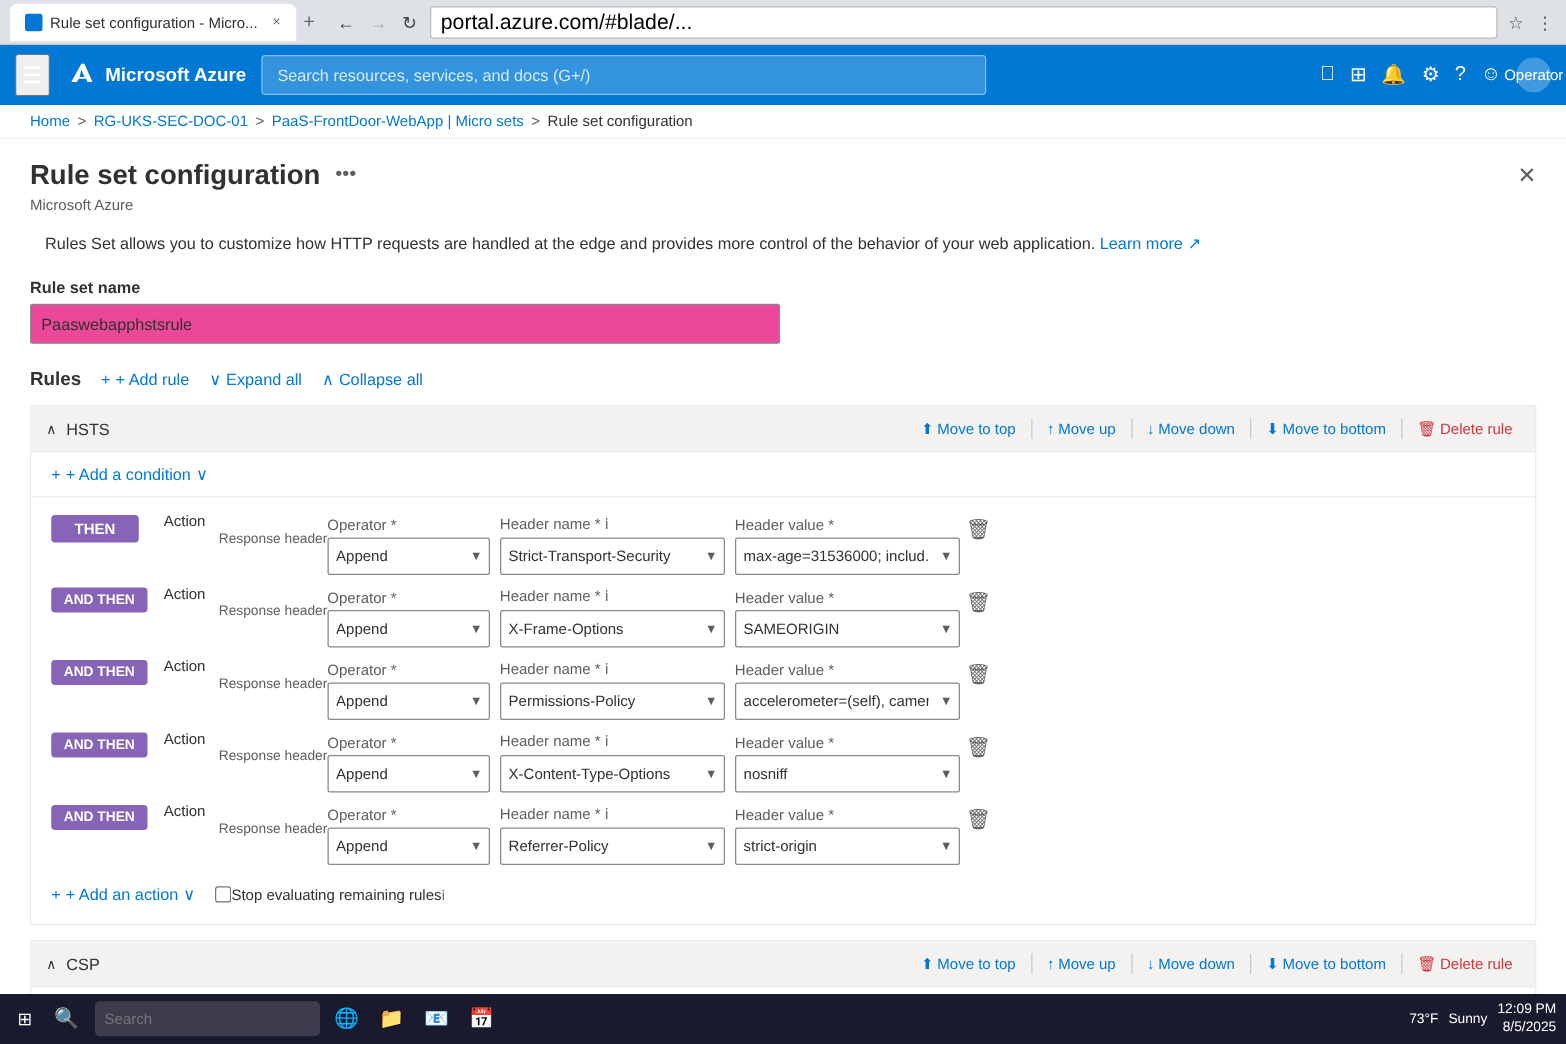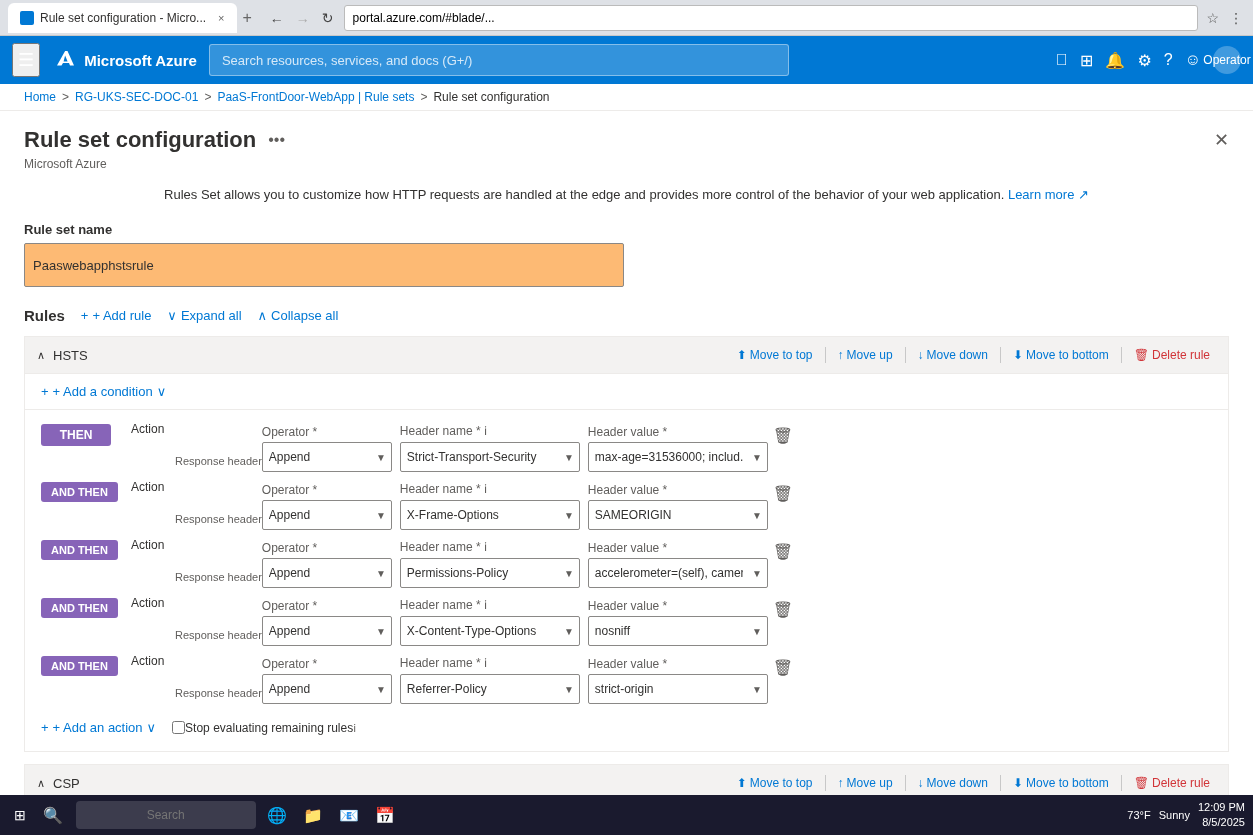--- a/index.html
+++ b/index.html
@@ -7,21 +7,21 @@
 
     
     .browser-chrome { background: #dee1e6; height: 36px; display: flex; align-items: center; padding: 0 8px; gap: 6px; border-bottom: 1px solid #c8c8c8; }
     .browser-tab { background: #fff; border-radius: 6px 6px 0 0; padding: 6px 12px; font-size: 12px; display: flex; align-items: center; gap: 6px; height: 30px; }
     .browser-tab-icon { width: 14px; height: 14px; background: #0078d4; border-radius: 2px; }
     .browser-close-tab { margin-left: 6px; cursor: pointer; color: #666; font-size: 11px; }
     .browser-new-tab { background: none; border: none; font-size: 16px; cursor: pointer; color: #666; }
     .browser-nav { display: flex; align-items: center; gap: 4px; margin-left: 8px; }
     .browser-nav-btn { background: none; border: none; font-size: 14px; cursor: pointer; color: #444; padding: 2px 4px; }
     .browser-nav-btn:disabled { color: #aaa; cursor: default; }
-    .browser-address { flex: 1; height: 26px; border: 1px solid #bbb; border-radius: 3px; padding: 0 8px; font-size: 12px; background: #fff; }
+    .browser-address { flex: 1; height: 26px; border: 1px solid #bbb; border-radius: 3px; padding: 0 8px; font-size: 17px; background: #fff; }
     .browser-icons { display: flex; gap: 6px; align-items: center; }
     .browser-icon-btn { background: none; border: none; cursor: pointer; font-size: 14px; color: #555; padding: 2px; }
 
     
     .azure-topbar { background: #0078d4; height: 48px; display: flex; align-items: center; padding: 0 12px; gap: 12px; }
     .azure-hamburger { color: white; font-size: 18px; cursor: pointer; padding: 4px; }
     .azure-logo-area { display: flex; align-items: center; gap: 8px; color: white; font-size: 15px; font-weight: 600; }
     .azure-logo-icon { width: 24px; height: 24px; }
     .azure-search-bar { flex: 1; max-width: 580px; height: 32px; background: rgba(255,255,255,0.2); border: 1px solid rgba(255,255,255,0.4); border-radius: 3px; padding: 0 12px; color: white; font-size: 13px; }
     .azure-search-bar::placeholder { color: rgba(255,255,255,0.8); }
@@ -38,26 +38,26 @@
     
     .page-content { background: #fff; padding: 16px 24px; min-height: calc(835px - 36px - 48px - 30px - 45px); }
 
     
     .page-header { display: flex; align-items: center; gap: 12px; margin-bottom: 4px; }
     .page-title { font-size: 22px; font-weight: 600; color: #323130; }
     .page-subtitle { font-size: 12px; color: #605e5c; }
     .close-btn { margin-left: auto; background: none; border: none; font-size: 18px; cursor: pointer; color: #605e5c; }
 
     
-    .description { font-size: 13px; color: #323130; margin: 16px 12px 20px; text-align: center; }
+    .description { font-size: 13px; color: #323130; margin: 16px 12px 20px; }
     .description a { color: #0078d4; text-decoration: none; cursor: pointer; }
 
     
     .field-label { font-size: 13px; font-weight: 600; color: #323130; margin-bottom: 6px; }
-    .field-input { width: 600px; height: 44px; border: 1px solid #8a8886; border-radius: 2px; padding: 0 8px; font-size: 13px; color: #323130; background: #fdba74; }
+    .field-input { width: 600px; height: 32px; border: 1px solid #8a8886; border-radius: 2px; padding: 0 8px; font-size: 13px; color: #323130; background: #ec4899; }
 
     
     .rules-header { display: flex; align-items: center; gap: 16px; margin: 20px 0 12px; }
     .rules-title { font-size: 15px; font-weight: 600; }
     .rules-action-btn { background: none; border: none; color: #0078d4; font-size: 13px; cursor: pointer; display: flex; align-items: center; gap: 4px; padding: 0; }
 
     
     .rule-card { border: 1px solid #edebe9; margin-bottom: 12px; background: #faf9f8; }
     .rule-card-header { background: #f3f2f1; padding: 8px 12px; display: flex; align-items: center; gap: 8px; border-bottom: 1px solid #edebe9; }
     .rule-collapse-btn { background: none; border: none; cursor: pointer; font-size: 11px; color: #323130; }
@@ -101,32 +101,32 @@
     .stop-eval-info { color: #605e5c; font-size: 11px; cursor: pointer; }
 
     
     .bottom-bar { background: #fff; border-top: 1px solid #edebe9; padding: 10px 24px; display: flex; gap: 8px; position: sticky; bottom: 0; }
     .btn-save { background: #fff; border: 1px solid #0078d4; color: #0078d4; padding: 5px 16px; font-size: 13px; border-radius: 2px; cursor: pointer; display: flex; align-items: center; gap: 5px; }
     .btn-discard { background: #fff; border: 1px solid #8a8886; color: #323130; padding: 5px 16px; font-size: 13px; border-radius: 2px; cursor: pointer; display: flex; align-items: center; gap: 5px; }
 
     
     .taskbar { background: #1a1a2e; height: 40px; display: flex; align-items: center; padding: 0 8px; gap: 8px; position: fixed; bottom: 0; width: 100%; }
     .taskbar-start { background: none; border: none; color: white; font-size: 14px; cursor: pointer; padding: 4px 6px; }
-    .taskbar-search { background: rgba(255,255,255,0.15); border: none; height: 28px; border-radius: 4px; padding: 0 8px; color: #86efac; font-size: 12px; width: 180px; text-align: center; }
+    .taskbar-search { background: rgba(255,255,255,0.15); border: none; height: 28px; border-radius: 4px; padding: 0 8px; color: #86efac; font-size: 12px; width: 180px; }
     .taskbar-icon { color: white; font-size: 16px; cursor: pointer; padding: 2px 4px; }
     .taskbar-right { margin-left: auto; display: flex; align-items: center; gap: 8px; color: white; font-size: 11px; }
     .taskbar-time { text-align: right; line-height: 1.4; }
 
     .rule-body { background: #fff; }
 
     .select-with-arrow { position: relative; display: inline-flex; align-items: center; }
     .select-with-arrow select { appearance: none; -webkit-appearance: none; padding-right: 24px; }
     .select-arrow { position: absolute; right: 6px; pointer-events: none; font-size: 10px; color: #605e5c; }
 
-    .action-left-col { min-width: 120px; display: flex; flex-direction: column; gap: 19px; justify-content: flex-end; }
+    .action-left-col { min-width: 120px; display: flex; flex-direction: column; gap: 1px; justify-content: flex-end; }
     .action-fields-right { display: flex; flex-wrap: wrap; gap: 8px; align-items: flex-end; }
   </style>
 </head>
 <body>
 
 <div class="browser-chrome">
   <div class="browser-tab">
     <div class="browser-tab-icon"></div>
     <span>Rule set configuration - Micro...</span>
     <span class="browser-close-tab">×</span>
@@ -162,21 +162,21 @@
     <span class="azure-topbar-icon">☺</span>
     <div class="azure-user-badge">Operator</div>
   </div>
 </div>
 
 <div class="breadcrumb">
   <a>Home</a>
   <span class="breadcrumb-sep">&gt;</span>
   <a>RG-UKS-SEC-DOC-01</a>
   <span class="breadcrumb-sep">&gt;</span>
-  <a>PaaS-FrontDoor-WebApp | Rule sets</a>
+  <a>PaaS-FrontDoor-WebApp | Micro sets</a>
   <span class="breadcrumb-sep">&gt;</span>
   <span class="breadcrumb-current">Rule set configuration</span>
 </div>
 
 <div class="page-content">
 
   <div class="page-header">
     <span class="page-title">Rule set configuration</span>
     <span style="font-size:16px; color:#605e5c; cursor:pointer;">•••</span>
     <button class="close-btn">✕</button>

